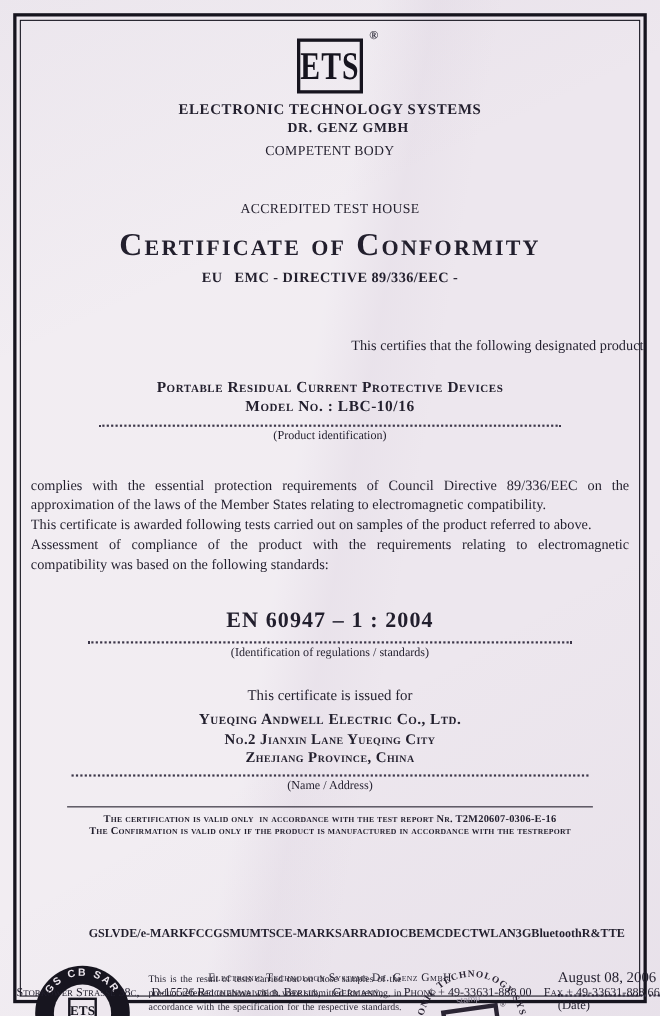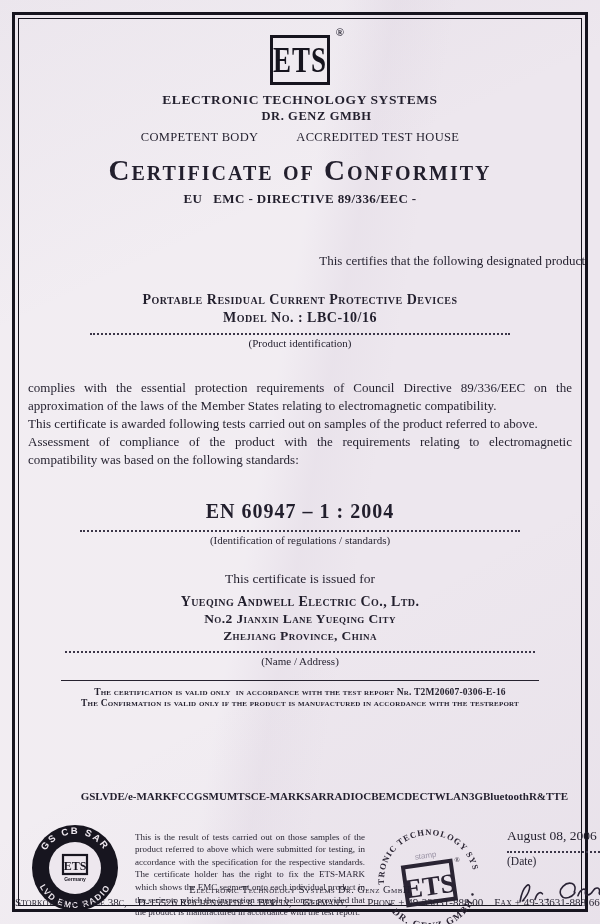--- a/index.html
+++ b/index.html
@@ -28,21 +28,21 @@
     background:transparent;
   }
   .logo-letters{
     font-weight:bold;font-size:27px;letter-spacing:1px;
     transform:scaleY(1.32);display:inline-block;line-height:1;
     font-family:"Liberation Serif",serif;color:#16141e;
   }
   .logo-reg{position:absolute;top:-9px;right:-14px;font-size:11px;font-weight:bold;}
   .company-1{font-size:13.5px;font-weight:bold;letter-spacing:0.6px;margin-top:7px;}
   .company-2{font-size:12.5px;font-weight:bold;letter-spacing:0.6px;margin-top:1px;padding-left:33px;}
-  .accred{display:flex;justify-content:center;gap:38px;font-size:12.5px;margin-top:6px;letter-spacing:0.3px;}
+  .accred{display:flex;justify-content:center;gap:38px;font-size:12.5px;margin-top:6px;letter-spacing:0.3px;flex-direction:column;}
   
   .title{font-size:29px;font-weight:bold;font-variant:small-caps;letter-spacing:2px;margin-top:9px;}
   .subtitle{font-size:13px;font-weight:bold;margin-top:4px;white-space:pre;letter-spacing:0.4px;}
   
   .intro{font-size:13px;text-align:right;margin:46px 0 0 17px;}
   
   .product-name{font-size:14px;font-weight:bold;font-variant:small-caps;letter-spacing:0.5px;margin-top:23px;}
   .product-model{font-size:14px;font-weight:bold;font-variant:small-caps;letter-spacing:0.5px;margin-top:2px;}
   .dotline{height:0;border-bottom:2px dotted #3c3749;margin:7px auto 0;}
   .caption{font-size:11px;margin-top:2px;}

